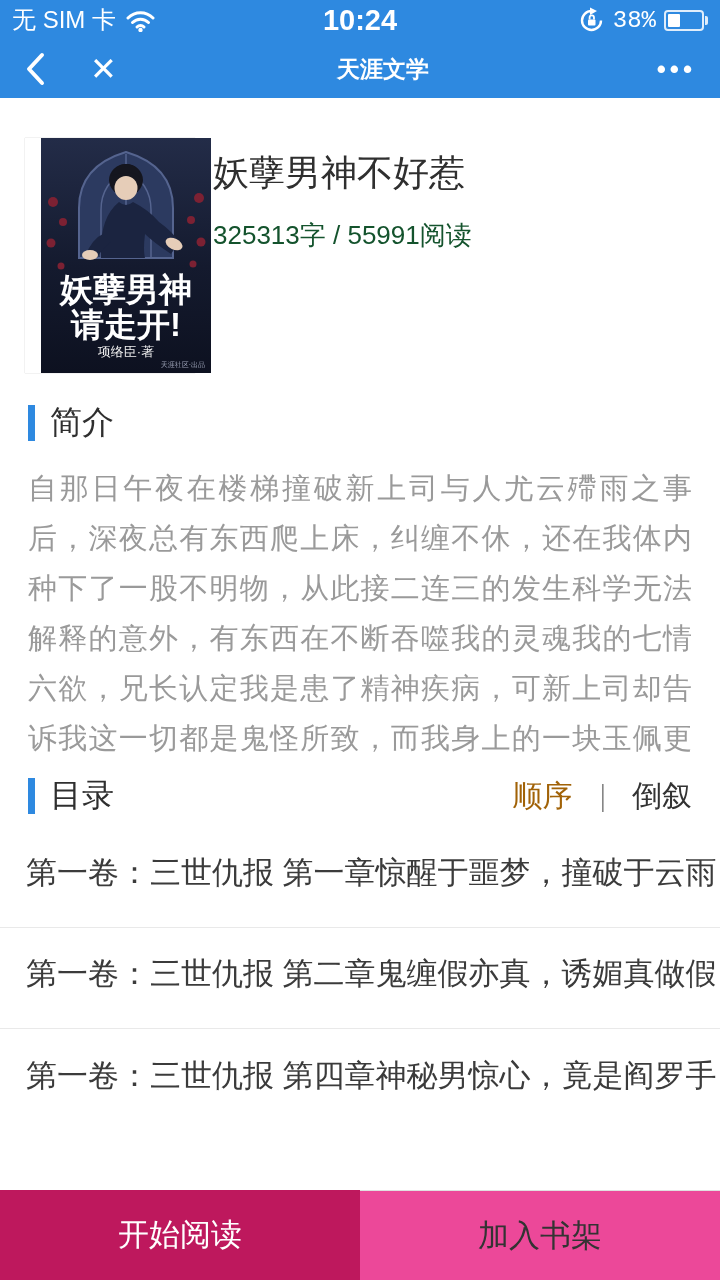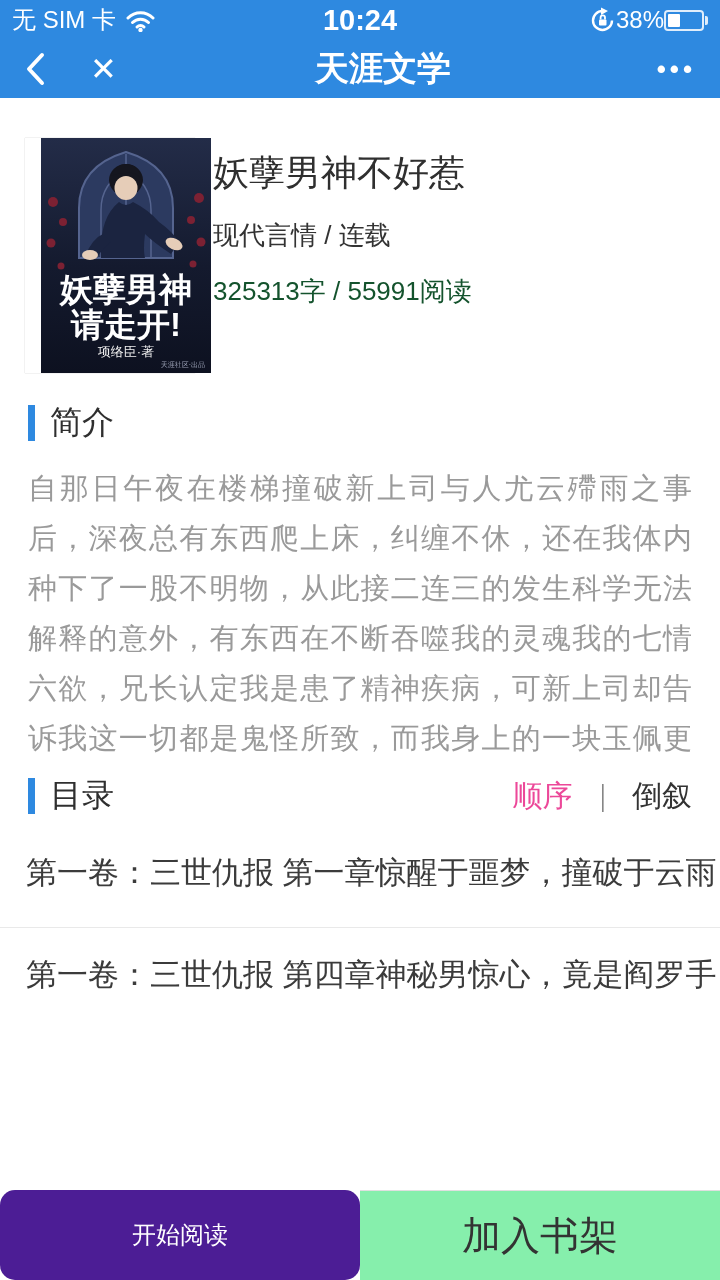--- a/index.html
+++ b/index.html
@@ -13,34 +13,34 @@
   .header { background:#2e89e0; color:#fff; height:98px; }
   .status-bar {
     height:40px; display:flex; align-items:center;
     padding:0 12px; font-size:24px; position:relative;
   }
   .sb-left { display:flex; align-items:center; gap:10px; }
   .sb-time {
     position:absolute; left:0; right:0; text-align:center;
     font-size:29px; font-weight:bold; pointer-events:none;
   }
-  .sb-right { margin-left:auto; display:flex; align-items:center; z-index:1; }
+  .sb-right { margin-left:auto; display:flex; align-items:center; gap:8px; z-index:1;font-family:Liberation Mono, monospace; }
   .battery-shell {
     width:40px; height:21px; border:2px solid rgba(255,255,255,.85);
     border-radius:4px; padding:2px; display:flex;
   }
   .battery-fill { width:38%; background:#fff; border-radius:1px; }
   .battery-nub { width:3px; height:9px; background:rgba(255,255,255,.85);
     border-radius:0 2px 2px 0; margin-left:1px; }
   .nav-bar {
     height:58px; display:flex; align-items:center; padding:0 24px; position:relative;
   }
   .nav-title {
     position:absolute; left:0; right:0; text-align:center;
-    font-size:34px; font-weight:bold; pointer-events:none;padding-left:46px;
+    font-size:23px; font-weight:bold; pointer-events:none;padding-left:46px;
   }
   .nav-close { font-size:32px; font-weight:bold; margin-left:44px; z-index:1; }
   .nav-dots { margin-left:auto; font-size:26px; letter-spacing:4px; z-index:1; font-weight:bold; }
   
   .book-header { display:flex; padding:40px 28px 0 25px; }
   .cover { width:170px; height:235px; flex:0 0 170px; box-shadow:0 0 1px rgba(0,0,0,.3);padding-left:16px; }
   .book-info { margin-left:18px; padding-top:14px; }
   .book-title { font-size:36px; color:#2f2f2f; line-height:42px; }
   .book-author { font-size:26px; color:#333; margin-top:46px; line-height:30px; }
   .book-meta { font-size:26px; color:#333; margin-top:26px; line-height:30px; }
@@ -50,42 +50,42 @@
     margin:30px 28px 0 28px; display:flex; align-items:center; height:40px;font-family:Liberation Mono, monospace;
   }
   .blue-bar { width:7px; height:36px; background:#2e89e0; margin-right:15px; flex:0 0 7px; }
   .section-title { font-size:32px; color:#2f2f2f; }
   .intro-text {
     margin:20px 28px 0 28px; color:#9a9a9a; font-size:29px; line-height:50px;
     height:300px; overflow:hidden; text-align:justify;
   }
   .toc-head { margin-top:12px; height:42px; }
   .toc-sort { margin-left:auto; display:flex; align-items:center; font-size:30px; gap:16px; }
-  .sort-asc { color:#ec4899; }
+  .sort-asc { color:#a16207; }
   .sort-sep { color:#444; font-size:28px; transform:scaleX(.6); }
   .sort-desc { color:#333; }
   
   .chapter-list { margin-top:10px; }
   .chapter-row {
     height:101px; display:flex; align-items:center; padding:0 20px 8px 26px;
     border-bottom:1px solid #e9e9e9; font-size:31px; color:#3b3b3b;
     white-space:nowrap; overflow:hidden;
   }
   .chapter-row:last-child { border-bottom:none; }
   
   .footer {
     position:absolute; left:0; bottom:0; width:720px; height:90px;
     display:flex; z-index:5;
   }
   .btn-read {
-    width:50%; background:#4c1d95; color:#fff; font-size:24px;
-    display:flex; align-items:center; justify-content:center;border-radius:15px;
+    width:50%; background:#be185d; color:#fff; font-size:31px;
+    display:flex; align-items:center; justify-content:center;
   }
   .btn-shelf {
-    width:50%; background:#86efac; color:#333; font-size:39px;
+    width:50%; background:#ec4899; color:#333; font-size:31px;
     border-top:1px solid #e0e0e0;
     display:flex; align-items:center; justify-content:center;
   }
   svg { display:block; }
 </style>
 </head>
 <body>
 
 <div class="header">
   <div class="status-bar">
@@ -168,21 +168,20 @@
       <ellipse cx="133" cy="106" rx="9" ry="5.5" fill="#e6cdb8" transform="rotate(25 133 106)"></ellipse>
 
       <text x="85" y="163" text-anchor="middle" font-size="33" font-weight="bold" fill="#ffffff">妖孽男神</text>
       <text x="85" y="198" text-anchor="middle" font-size="33" font-weight="bold" fill="#ffffff">请走开!</text>
       <text x="85" y="218" text-anchor="middle" font-size="13" fill="#efefef">项络臣·著</text>
       <text x="164" y="229" text-anchor="end" font-size="7" fill="#9aa0b5">天涯社区·出品</text>
     </svg>
   </div>
   <div class="book-info">
     <div class="book-title">妖孽男神不好惹</div>
-    <div class="book-meta">现代言情 / 连载</div>
     <div class="book-stats">325313字 / 55991阅读</div>
   </div>
 </div>
 
 <div class="section-head">
   <span class="blue-bar"></span>
   <span class="section-title">简介</span>
 </div>
 <div class="intro-text">自那日午夜在楼梯撞破新上司与人尤云殢雨之事后，深夜总有东西爬上床，纠缠不休，还在我体内种下了一股不明物，从此接二连三的发生科学无法解释的意外，有东西在不断吞噬我的灵魂我的七情六欲，兄长认定我是患了精神疾病，可新上司却告诉我这一切都是鬼怪所致，而我身上的一块玉佩更带着深重的戾气与杀气，直到有一天，我发现，这玉佩居然嗜血……</div>
 
@@ -191,19 +190,20 @@
   <span class="section-title">目录</span>
   <span class="toc-sort">
     <span class="sort-asc">顺序</span>
     <span class="sort-sep">｜</span>
     <span class="sort-desc">倒叙</span>
   </span>
 </div>
 
 <div class="chapter-list">
   <div class="chapter-row">第一卷：三世仇报 第一章惊醒于噩梦，撞破于云雨</div>
+  <div class="chapter-row">第一卷：三世仇报 第二章鬼缠假亦真，诱媚真做假</div>
   <div class="chapter-row">第一卷：三世仇报 第四章神秘男惊心，竟是阎罗手</div>
 </div>
 
 <div class="footer">
   <div class="btn-read">开始阅读</div>
   <div class="btn-shelf">加入书架</div>
 </div>
 
 </body></html>

